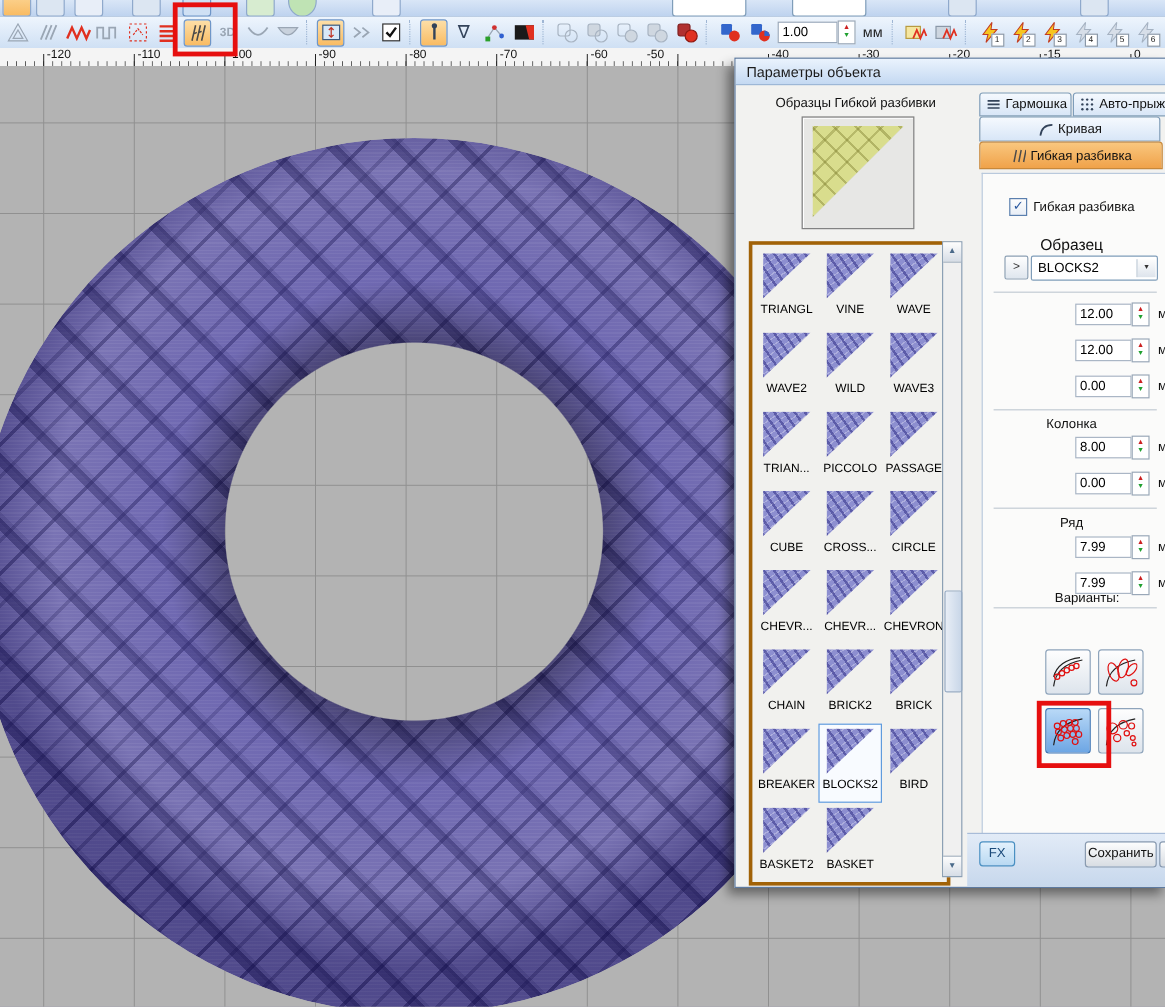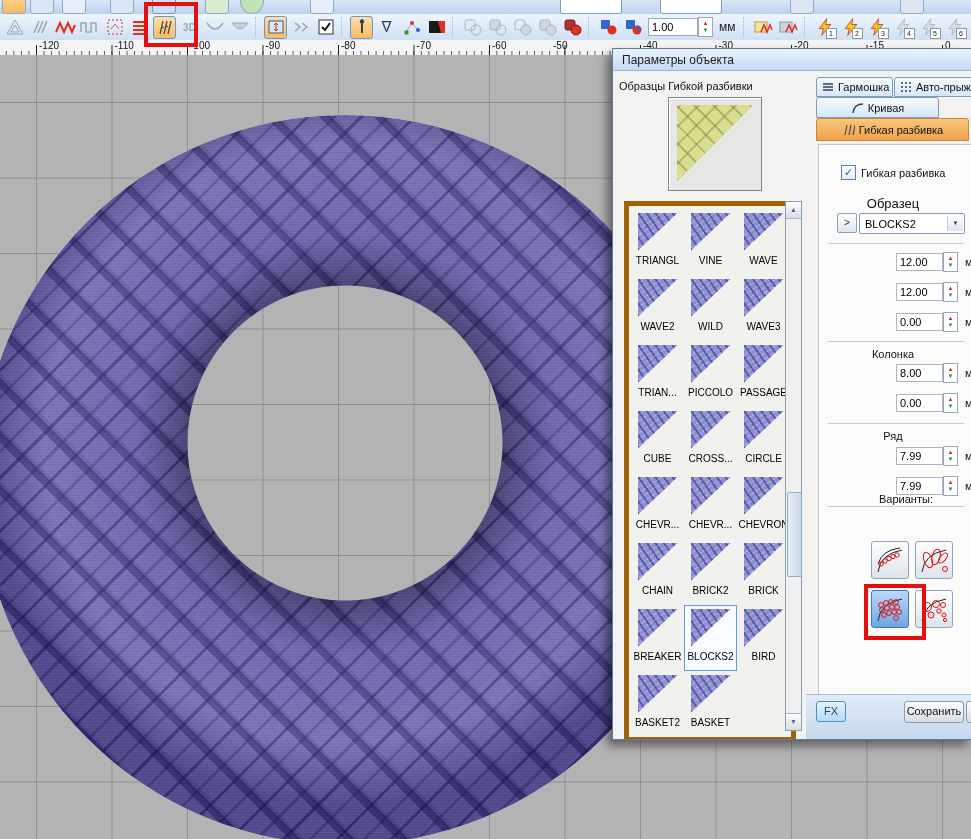--- a/index.html
+++ b/index.html
@@ -65,30 +65,30 @@
   
   .redbox{border:4px solid #e60f0f;z-index:60;background:transparent;}
   .redbox.tool{left:144px;top:2px;width:46px;height:37px;}
   .redbox.variant{left:863px;top:583px;width:60px;height:54px;}
 
   
   .panel{left:612px;top:48px;width:359px;height:690px;background:#f2f2f0;
       border:1px solid #5d7aa0;box-shadow:-5px 6px 9px rgba(0,0,0,0.45);z-index:40;overflow:hidden;}
   .ptitle{left:0;top:0;width:100%;height:22px;background:linear-gradient(#eaf3fd,#c4d9f2);
       border-bottom:1px solid #9db7d6;font-size:12px;color:#1c1c1c;line-height:22px;padding-left:9px;box-sizing:border-box;}
-  .samples-label{left:6px;top:31px;width:188px;font-size:11px;color:#111;}
+  .samples-label{left:6px;top:31px;width:188px;text-align:center;font-size:11px;color:#111;}
   .preview-box{left:55px;top:48px;width:92px;height:92px;background:#e7e7e5;
       border:1px solid #828282;box-shadow:inset 1px 1px 0 #fff;}
   .preview-tri{left:8px;top:7px;width:76px;height:76px;clip-path:polygon(0 0,100% 0,0 100%);
       background:
         repeating-linear-gradient(45deg, rgba(120,120,40,0.40) 0 2px, transparent 2px 13px),
         repeating-linear-gradient(-45deg, rgba(120,120,40,0.35) 0 2px, transparent 2px 13px),
         #d9dd8d;}
 
-  .plist{left:11px;top:152px;width:160px;height:528px;background:#f1f1ee;border:5px solid #a16207;
+  .plist{left:11px;top:152px;width:160px;height:528px;background:#f1f1ee;border:3px solid #a16207;
       display:grid;grid-template-columns:repeat(3,53px);grid-auto-rows:66px;padding:3px 0 0 2px;box-sizing:content-box;}
   .pcell{display:flex;flex-direction:column;align-items:center;border:1px solid transparent;}
   .pcell.selected{border:1px solid #5f9bdd;background:#f8fbff;}
   .pthumb{width:40px;height:38px;margin-top:3px;clip-path:polygon(0 0,100% 0,0 100%);
       background:
         repeating-linear-gradient(55deg, rgba(50,48,135,0.55) 0 2px, transparent 2px 7px),
         repeating-linear-gradient(-35deg, rgba(255,255,255,0.28) 0 1px, transparent 1px 5px),
         #8d8fd0;}
   .plabel{font-size:10px;color:#000;margin-top:4px;white-space:nowrap;}
   .pscroll{left:172px;top:152px;width:17px;height:530px;background:#f0f0f0;border:1px solid #8ca0b4;box-sizing:border-box;}
@@ -367,21 +367,21 @@
 </div>
 
 <div class="abs ruler">
     <span class="ruler-label" style="left: 39px;">-120</span>
     <span class="ruler-label" style="left: 114.5px;">-110</span>
     <span class="ruler-label" style="left: 190px;">-100</span>
     <span class="ruler-label" style="left: 265.5px;">-90</span>
     <span class="ruler-label" style="left: 341px;">-80</span>
     <span class="ruler-label" style="left: 416.5px;">-70</span>
     <span class="ruler-label" style="left: 492px;">-60</span>
-    <span class="ruler-label" style="left: 553px; text-align: right;">-50</span>
+    <span class="ruler-label" style="left: 539px; text-align: right;">-50</span>
     <span class="ruler-label" style="left: 643px;">-40</span>
     <span class="ruler-label" style="left: 718.5px;">-30</span>
     <span class="ruler-label" style="left: 794px;">-20</span>
     <span class="ruler-label" style="left: 869.5px;">-15</span>
     <span class="ruler-label" style="left: 945px;">0</span>
   </div>
 
 <div class="abs canvas">
   <div class="abs donut"></div>
 
@@ -535,21 +535,21 @@
           <circle cx="6" cy="2" r="1"></circle>
           <circle cx="6" cy="6" r="1"></circle>
           <circle cx="6" cy="10" r="1"></circle>
           <circle cx="10" cy="2" r="1"></circle>
           <circle cx="10" cy="6" r="1"></circle>
           <circle cx="10" cy="10" r="1"></circle>
         </g>
       </svg>
     <span>Авто-прыж</span>
   </div>
-  <div class="tab wide" style="left:203px;top:48px;width:123px;height:21px;">
+  <div class="tab wide" style="left:203px;top:48px;width:151px;height:21px;">
     <svg width="13" height="12">
         <path d="M2 11 Q3 2 12 2" fill="none" stroke="#33435a" stroke-width="1.4"></path>
       </svg>
     <span>Кривая</span>
   </div>
   <div class="tab wide active" style="left:203px;top:69px;width:153px;height:23px;">
     <svg width="13" height="13">
         <path d="M3 12 L5 2 M7 12 L9 2 M11 12 L13 2" stroke="#4a4a4a" stroke-width="1.2" fill="none"></path>
       </svg>
     <span>Гибкая разбивка</span>

